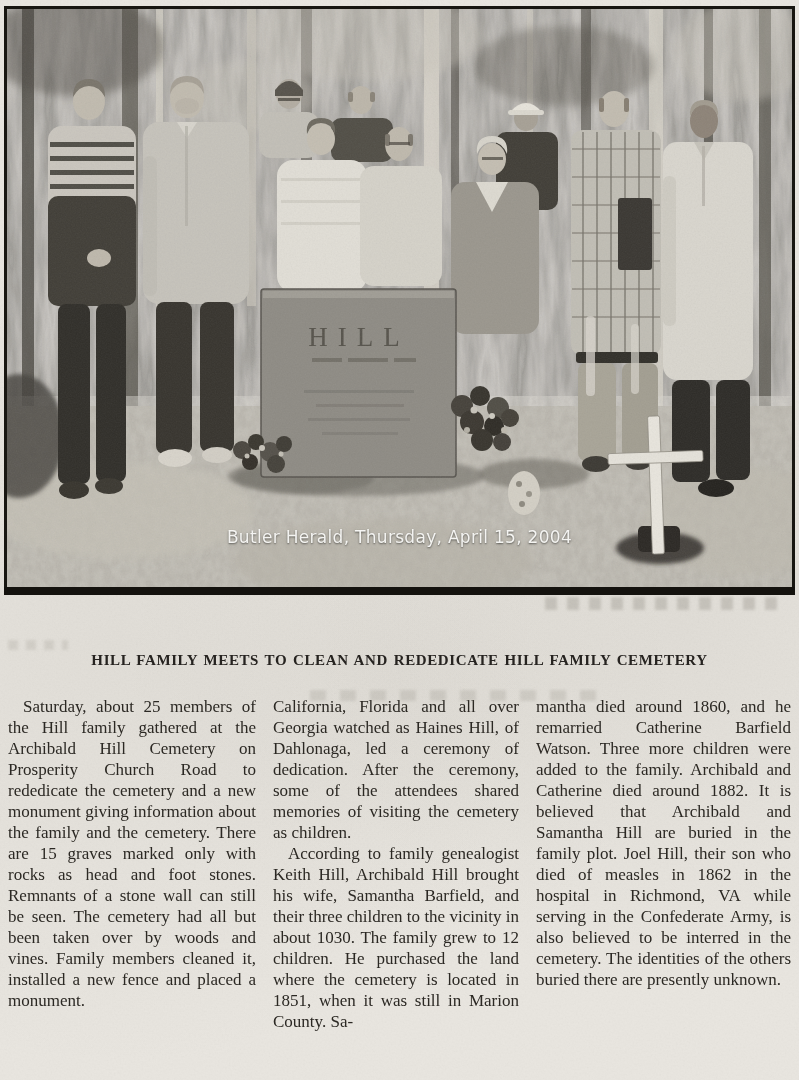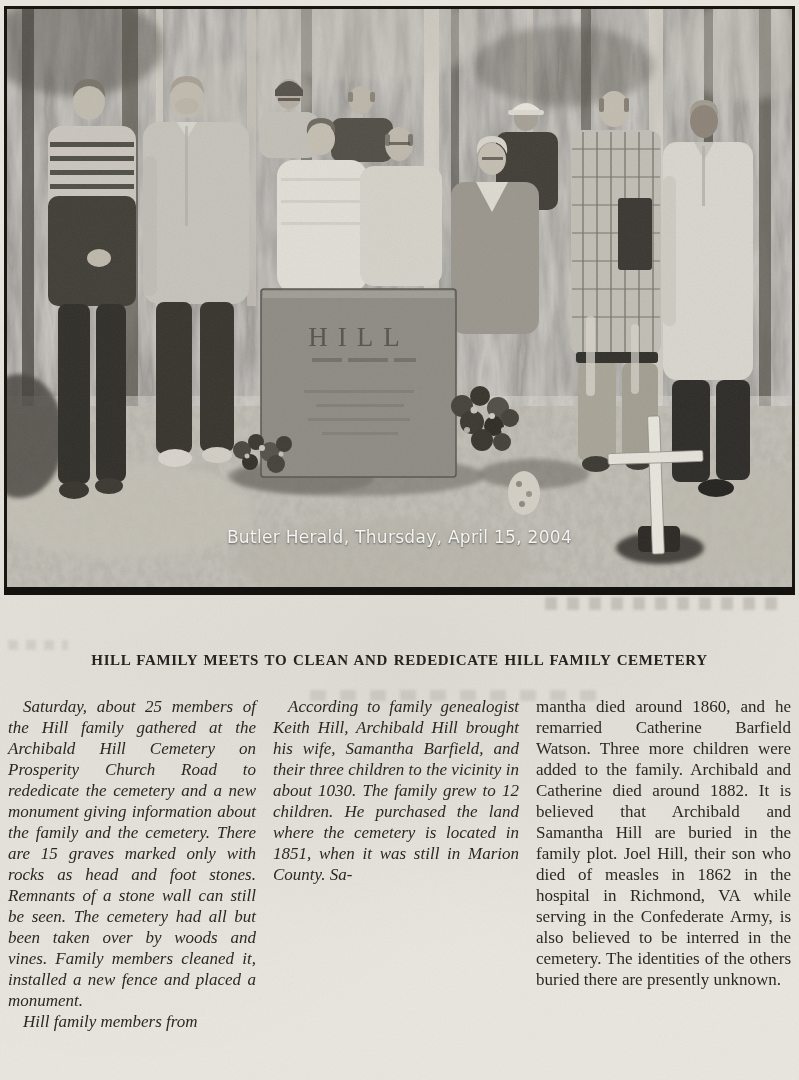--- a/index.html
+++ b/index.html
@@ -26,21 +26,21 @@
   }
   .headline{
     position:absolute;top:620px;left:0;width:100%;margin:0;text-align:center;
     font-weight:bold;font-size:48px;letter-spacing:-1px;color:#1d1b17;white-space:nowrap;
   }
   .columns{
     position:absolute;top:696px;left:8px;width:783px;
     display:grid;grid-template-columns:248px 246px 1fr;column-gap:17px;
   }
   .col p{margin:0;font-size:17px;line-height:21px;text-align:justify;color:#2b2823;}
-  .col p.indent{text-indent:15px;font-style:italic;}
+  .col p.indent{text-indent:15px;}
   .bleed{position:absolute;pointer-events:none;}
   #bleed1{top:597px;left:545px;width:235px;height:13px;opacity:.30;
     background:repeating-linear-gradient(90deg,#8a867c 0 12px,transparent 12px 22px);filter:blur(1.5px);}
   #bleed2{top:690px;left:310px;width:300px;height:11px;opacity:.20;
     background:repeating-linear-gradient(90deg,#8a867c 0 16px,transparent 16px 30px);filter:blur(1.8px);}
   #bleed3{top:640px;left:8px;width:60px;height:10px;opacity:.18;
     background:repeating-linear-gradient(90deg,#8a867c 0 10px,transparent 10px 18px);filter:blur(1.5px);}
   .grain{position:absolute;left:0;top:0;pointer-events:none;mix-blend-mode:multiply;}
 </style>
 </head>
@@ -298,23 +298,23 @@
 
     <div class="photo-caption">Butler Herald, Thursday, April 15, 2004</div>
   </div>
 
   <div class="kicker">HILL FAMILY MEETS TO CLEAN AND REDEDICATE HILL FAMILY CEMETERY</div>
 
 
   <div class="columns">
     <div class="col">
       <p class="indent">Saturday, about 25 members of the Hill family gathered at the Archibald Hill Cemetery on Prosperity Church Road to rededicate the cemetery and a new monument giving information about the family and the cemetery.  There are 15 graves marked only with rocks as head and foot stones. Remnants of a stone wall  can still be seen.  The cemetery had all but been taken over by woods and vines.  Family members cleaned it, installed a new fence and placed a monument.</p>
-      <p class="indent">Hill family members from</p>
     </div>
     <div class="col">
+      <p>California, Florida and all over Georgia watched as Haines Hill, of Dahlonaga, led a ceremony of dedication. After the ceremony, some of the attendees shared memories of visiting the cemetery as children.</p>
       <p class="indent">According to family genealogist Keith Hill, Archibald Hill brought his wife, Samantha Barfield, and their three children to the vicinity in about 1030.  The family grew to 12 children. He purchased the land where the cemetery is located in 1851, when it was still in Marion County.  Sa-</p>
     </div>
     <div class="col">
       <p>mantha died around 1860, and he remarried Catherine Barfield Watson. Three more children were added to the family.  Archibald and Catherine died around 1882.  It is believed that Archibald and Samantha Hill are buried in the family plot. Joel Hill, their son who died of measles in 1862 in the hospital in Richmond, VA while serving in the Confederate Army,  is also believed to be interred in the cemetery. The identities of the others buried there are presently unknown.</p>
     </div>
   </div>
 
   <div class="bleed" id="bleed1"></div>
   <div class="bleed" id="bleed2"></div>
   <div class="bleed" id="bleed3"></div>

